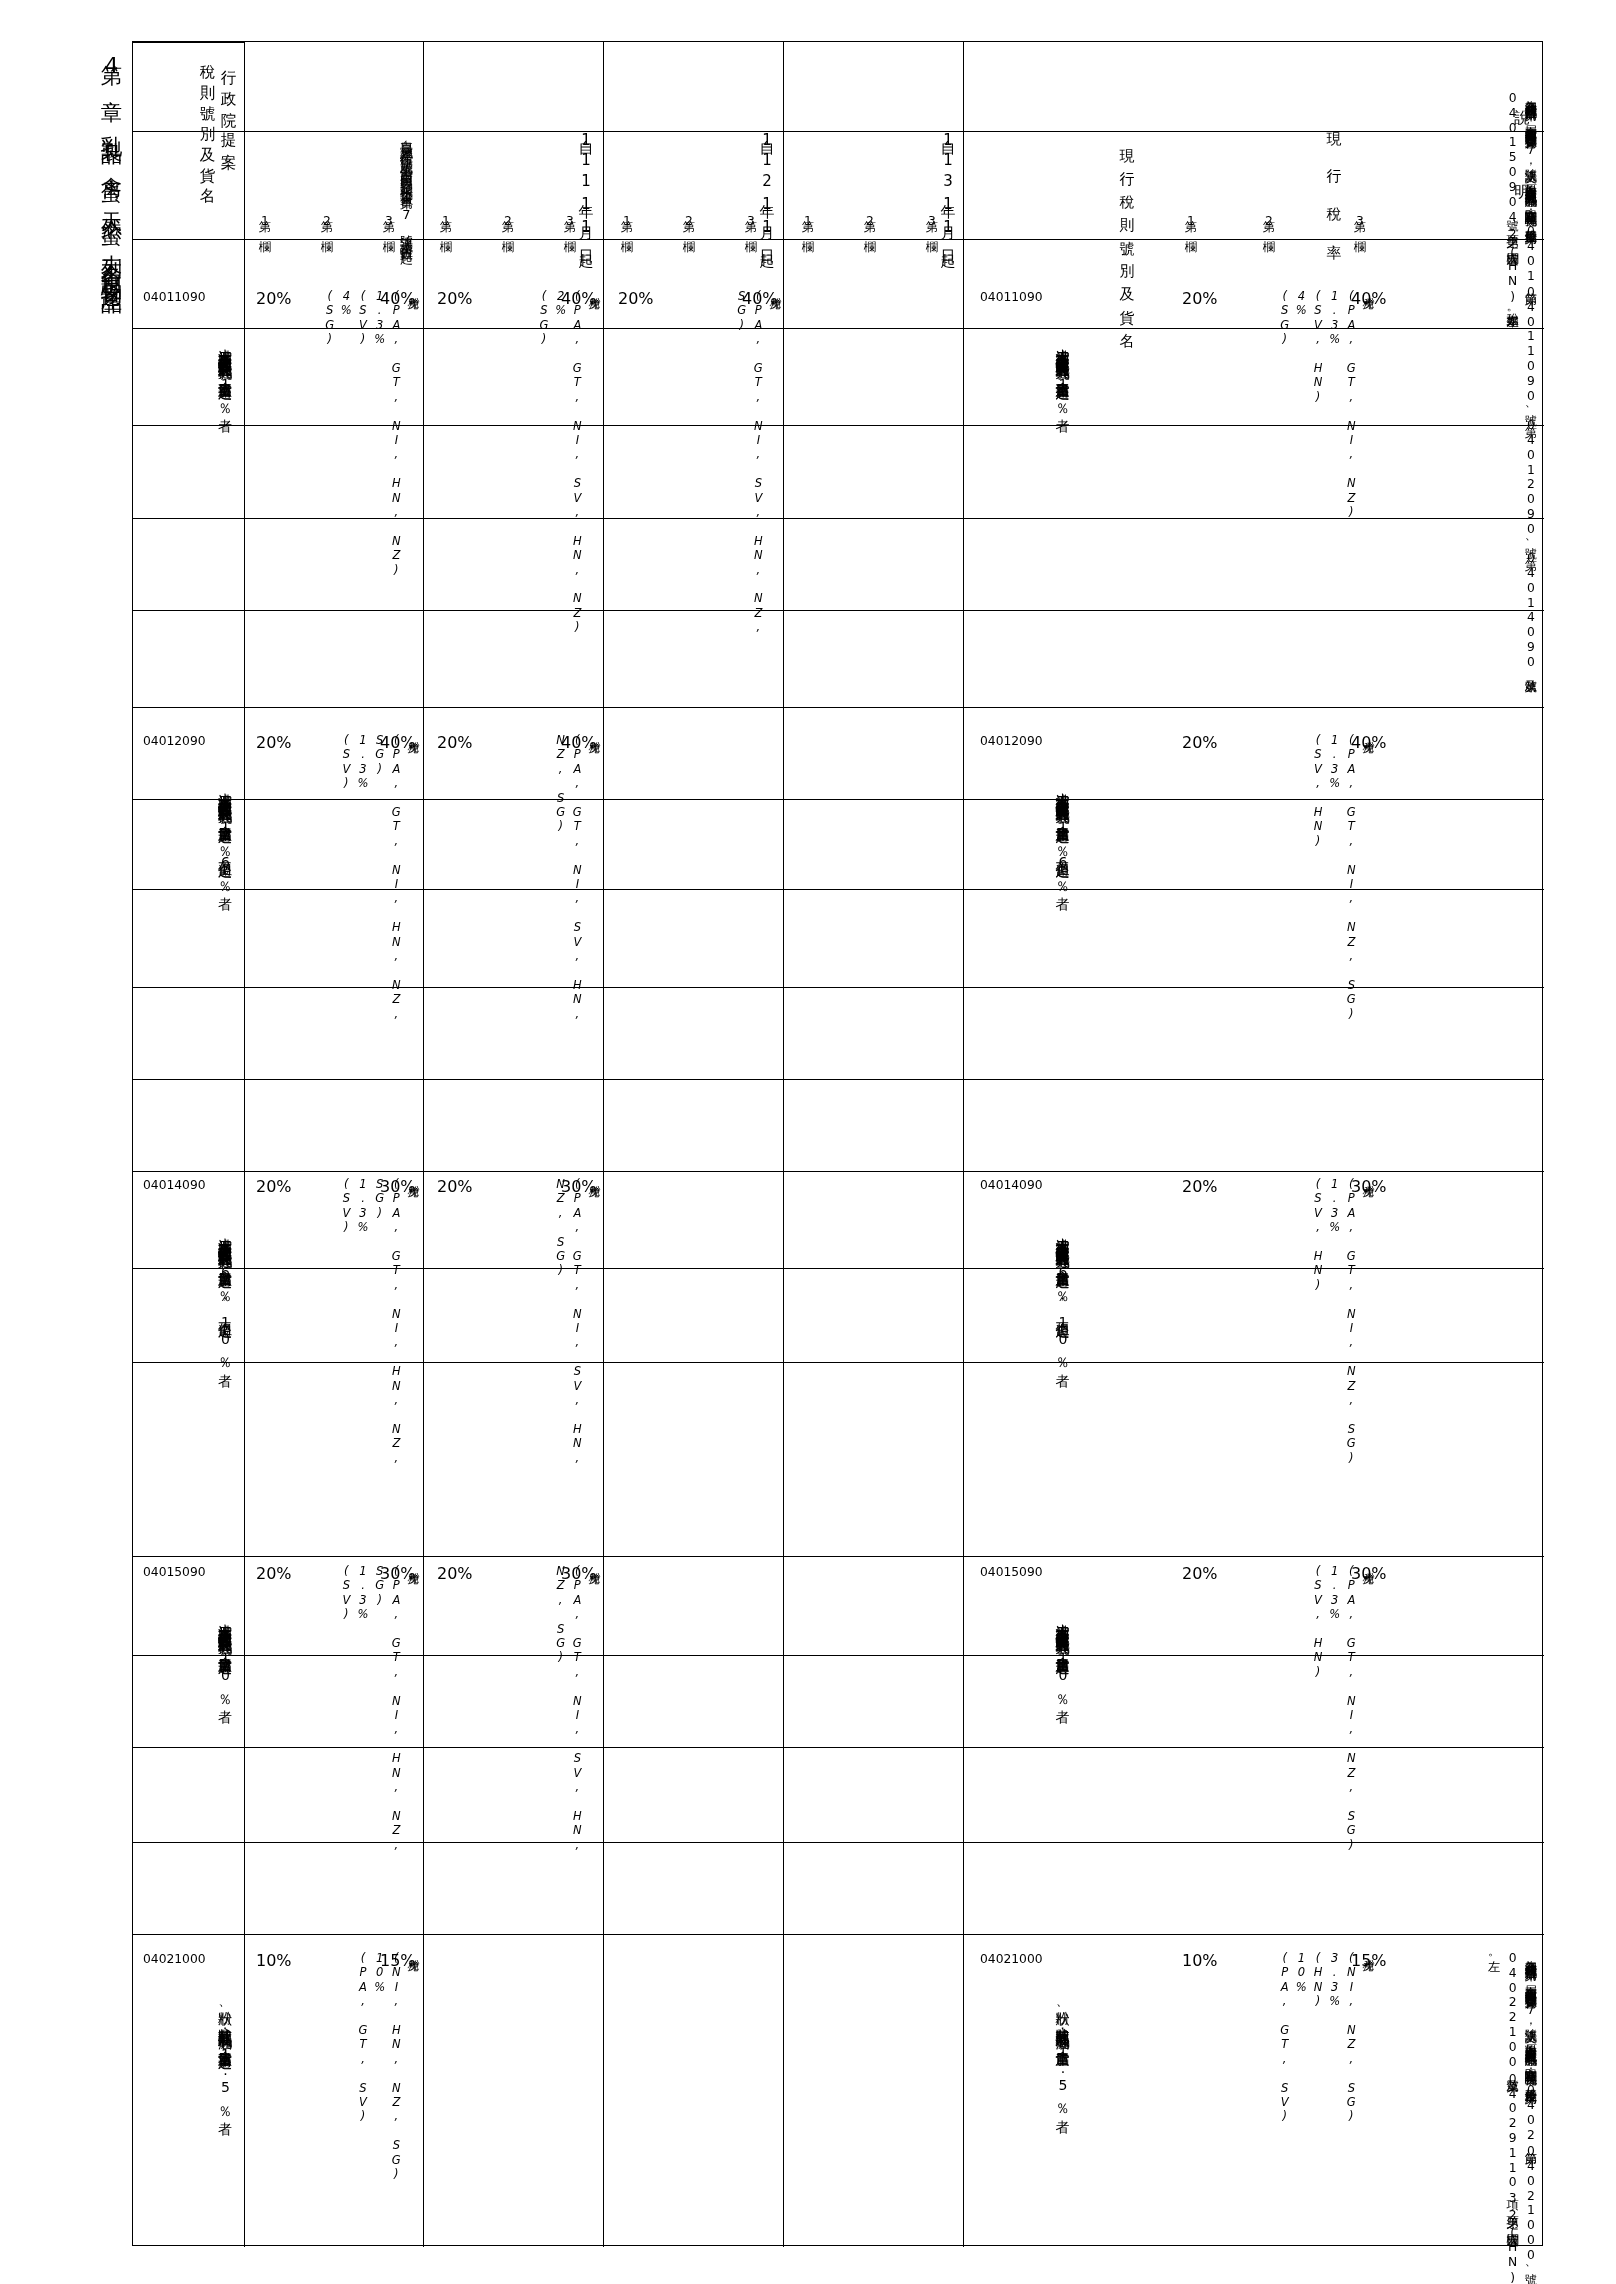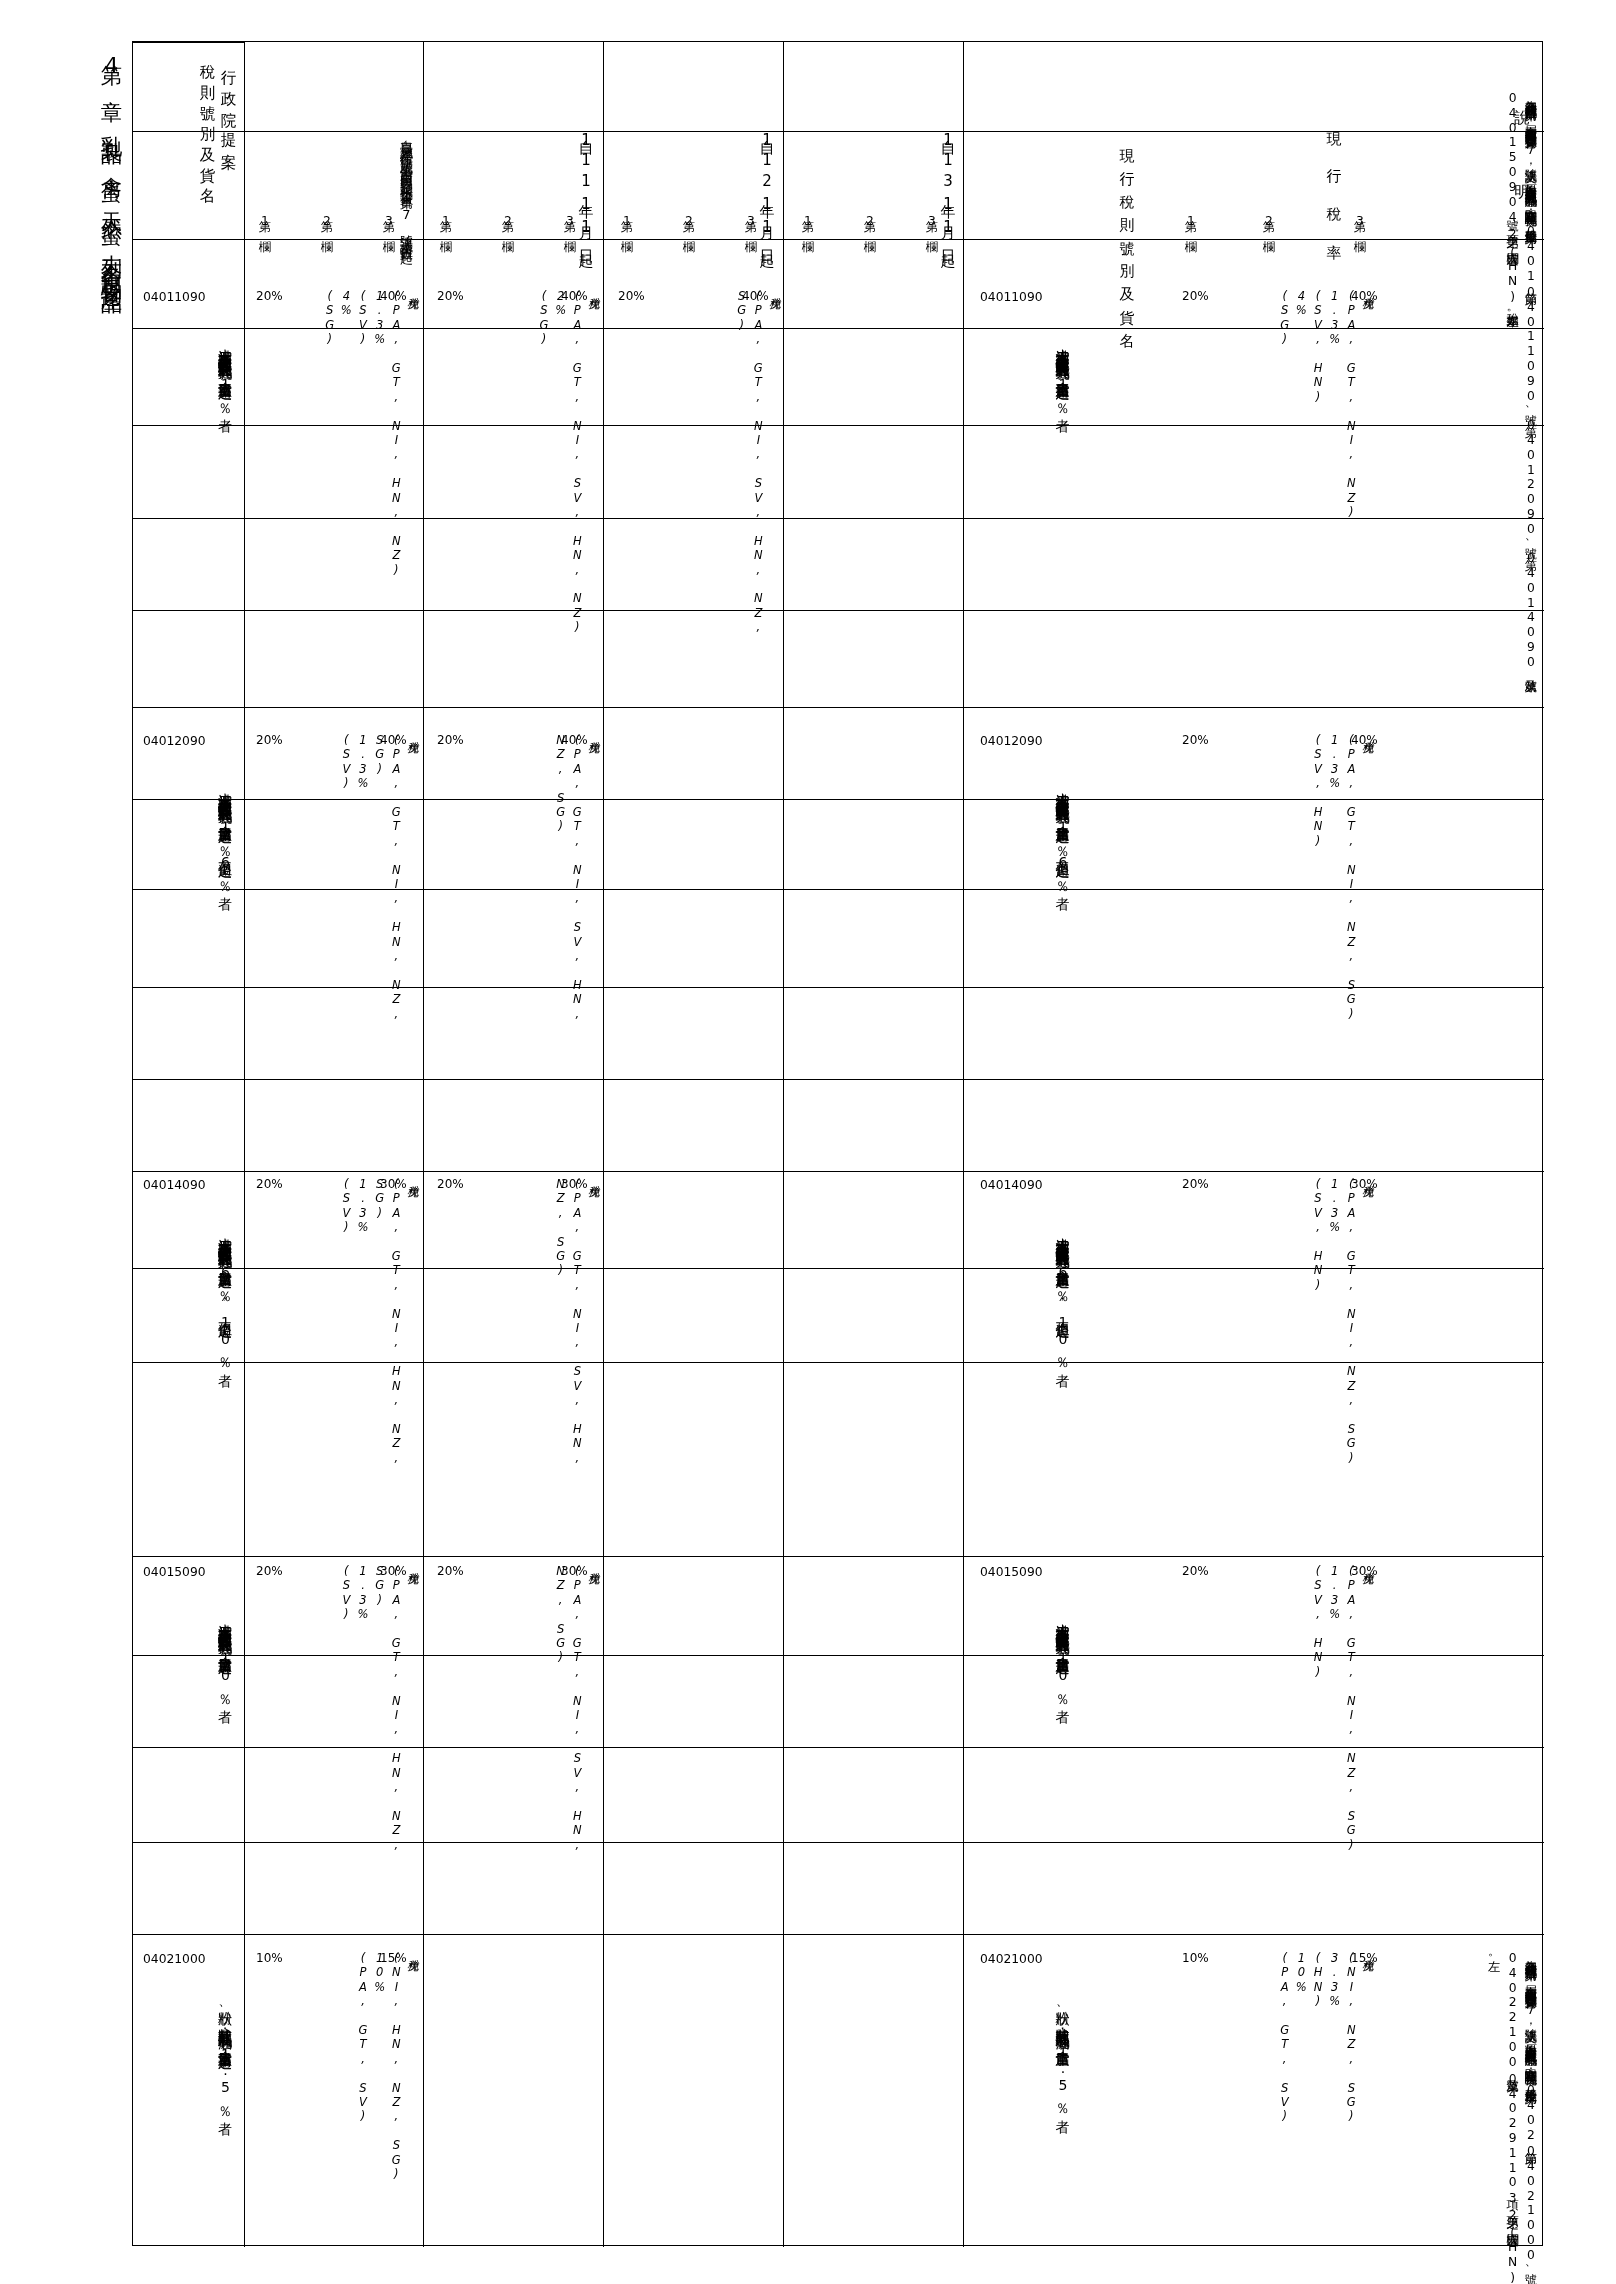--- a/index.html
+++ b/index.html
@@ -59,21 +59,21 @@
   }
   .cell.small{font-size:11.5px;letter-spacing:0.4px;}
   .cell.code{
     writing-mode:horizontal-tb;
     font-size:12.3px;
     letter-spacing:0;
   }
   .num{
     position:absolute;
     writing-mode:horizontal-tb;
-    font-size:12px;
+    font-size:16px;
     letter-spacing:0;
   }
   .ital{font-style:italic;}
   .vtxt{
     writing-mode:vertical-rl;
     text-orientation:upright;
   }
   .note{
     position:absolute;
     writing-mode:vertical-rl;

